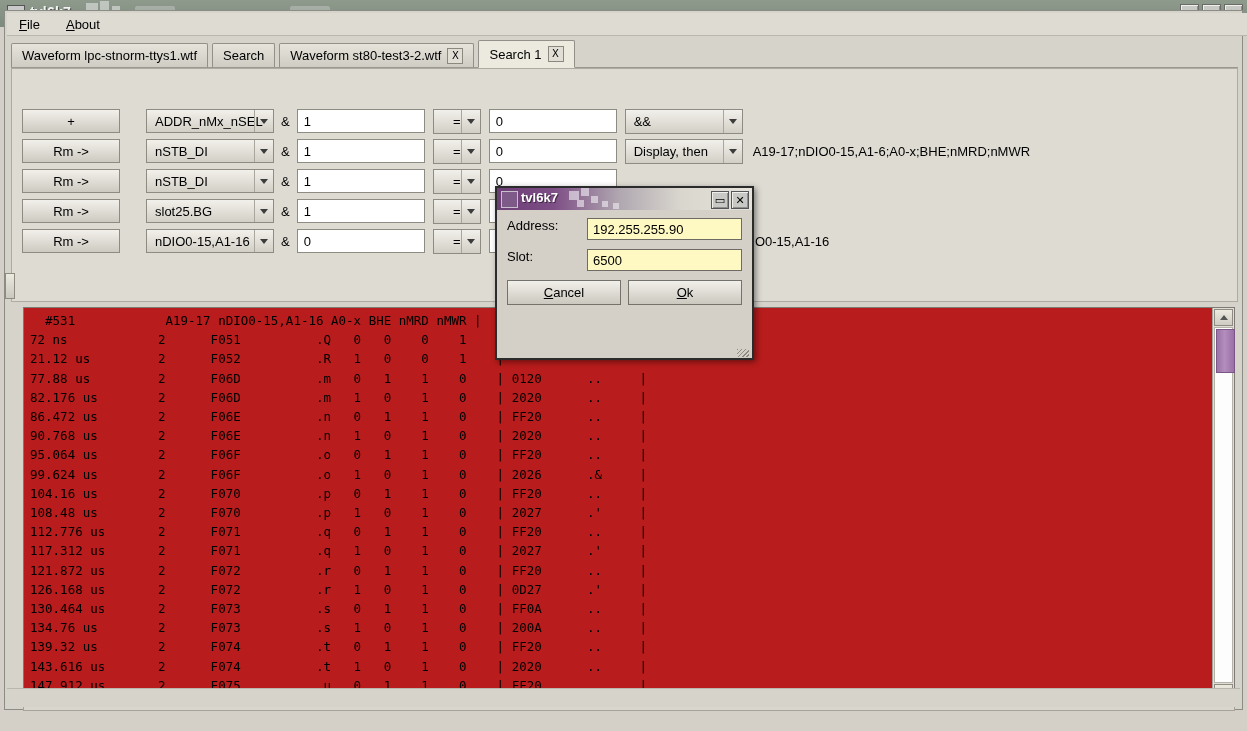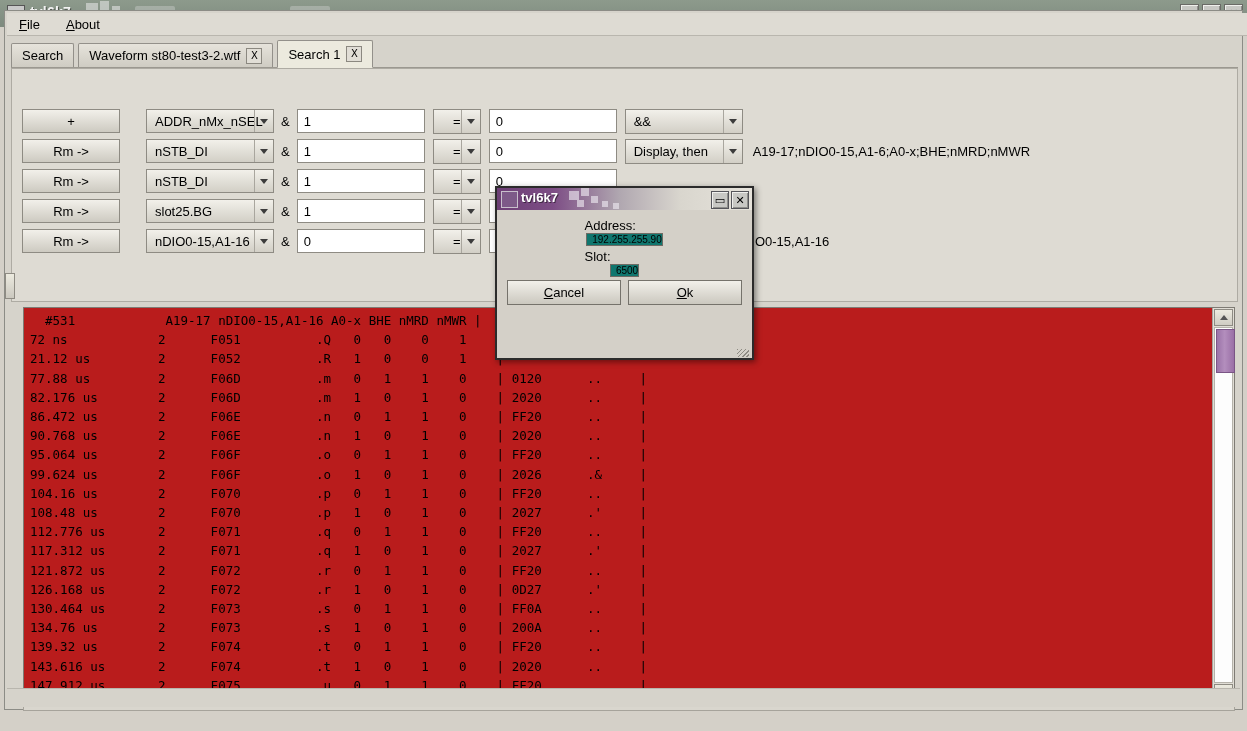--- a/index.html
+++ b/index.html
@@ -248,26 +248,26 @@
   .dlg-blocks { position:absolute; left: 72px; top: 0; width: 70px; height: 22px; }
   .dlg-blocks i { position:absolute; display:block; background: rgba(235,230,238,.65); }
   .dlg-btns { position:absolute; right: 3px; top: 3px; display:flex; gap: 2px; }
   .dlg-btn {
     width: 16px; height: 16px; background:#c8c8c4; border:1px solid #55555a;
     box-shadow: inset 1px 1px 0 #efefec, inset -1px -1px 0 #8e8e8a;
     display:flex; align-items:center; justify-content:center;
     font-size: 11px; line-height:1; font-family:"DejaVu Sans", sans-serif; color:#000;
   }
   .dlg-body { position:absolute; left: 0; top: 22px; right: 0; bottom: 0; padding: 8px 10px; }
-  .frow { display:flex; align-items:center; height: 22px; margin-bottom: 9px; flex-direction: column; }
+  .frow { display:flex; align-items:flex-start; height: 22px; margin-bottom: 9px; }
   .flabel { width: 80px; font-size: 13px; }
   .finput {
     flex: 1 1 auto; height: 22px; box-sizing:border-box;
-    background:#0f766e; border: 1px solid #6e6b64;
-    display:flex; align-items:center; padding-left: 5px; font-size: 10px;
+    background:#fef9c3; border: 1px solid #6e6b64;
+    display:flex; align-items:center; padding-left: 5px; font-size: 13px;
   }
   .dlg-actions { display:flex; gap: 7px; margin-top: 3px; }
   .dlg-action {
     flex: 1 1 0; height: 25px; box-sizing: border-box;
     background: linear-gradient(180deg,#f2f0ea 0%, #cbc8bf 100%);
     border: 1px solid #75726b;
     display:flex; align-items:center; justify-content:center; font-size: 13px;
   }
   .dlg-action u { text-decoration: underline; }
   .dlg-grip { position:absolute; right: 3px; bottom: 1px; width: 12px; height: 8px;
@@ -302,20 +302,23 @@
     </div>
 
     <div class="client">
 
       <div class="menubar">
         <div class="menu-item"><u>F</u><span>ile</span></div>
         <div class="menu-item"><u>A</u><span>bout</span></div>
       </div>
 
       <div class="tabbar">
+        <div class="tab">
+          <span>Waveform lpc-stnorm-ttys1.wtf</span>
+        </div>
         <div class="tab">
           <span>Search</span>
         </div>
         <div class="tab">
           <span>Waveform st80-test3-2.wtf</span>
           <span class="tab-close">X</span>
         </div>
         <div class="tab active">
           <span>Search 1</span>
           <span class="tab-close">X</span>

